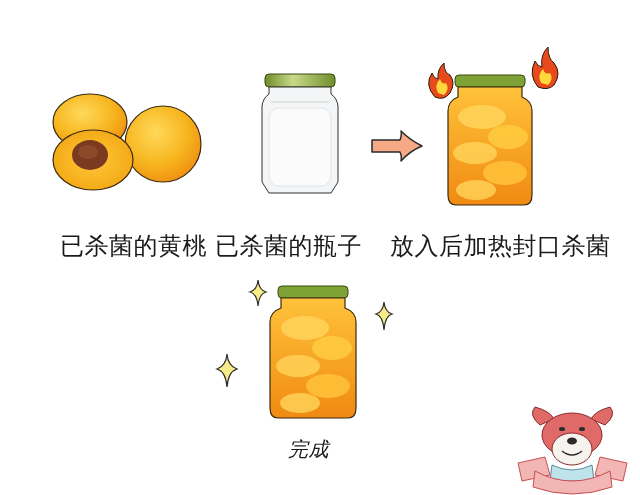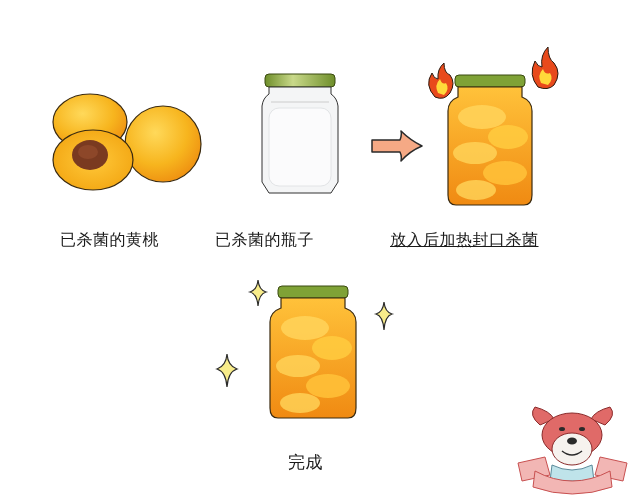--- a/index.html
+++ b/index.html
@@ -1,19 +1,19 @@
 <!DOCTYPE html>
 <html><head>
 <meta charset="utf-8">
 <style>
   html, body { margin: 0; padding: 0; background: #ffffff; }
   body { width: 640px; height: 495px; position: relative; overflow: hidden;
          font-family: "DejaVu Sans", "Liberation Sans", sans-serif; }
   .abs { position: absolute; }
-  .caption { position: absolute; font-size: 16px; color: #1a1a1a; white-space: nowrap; letter-spacing: 0.5px; }
+  .caption { position: absolute; font-size: 24px; color: #1a1a1a; white-space: nowrap; letter-spacing: 0.5px; }
   svg { display: block; }
 </style>
 </head>
 <body>
 
 <div class="abs" style="left:45px;top:92px;width:160px;height:100px;">
   <svg width="160" height="100" viewBox="0 0 160 100">
     <defs>
       <radialGradient id="pg" cx="40%" cy="35%" r="70%">
         <stop offset="0%" stop-color="#FFD95A"></stop>
@@ -83,21 +83,21 @@
       <ellipse cx="88" cy="92" rx="20" ry="12" fill="#FFCB40" opacity="0.85"></ellipse>
       <ellipse cx="55" cy="108" rx="22" ry="11" fill="#FFD45A" opacity="0.8"></ellipse>
       <ellipse cx="85" cy="128" rx="22" ry="12" fill="#FFC23A" opacity="0.85"></ellipse>
       <ellipse cx="56" cy="145" rx="20" ry="10" fill="#FFD45A" opacity="0.8"></ellipse>
     </g>
   </svg>
 </div>
 
 <div class="caption" style="left:60px;top:230px;">已杀菌的黄桃</div>
 <div class="caption" style="left:215px;top:230px;">已杀菌的瓶子</div>
-<div class="caption" style="left:390px;top:230px;text-decoration:underline;">放入后加热封口杀菌</div>
+<div class="caption" style="left:390px;top:230px;">放入后加热封口杀菌</div>
 
 <div class="abs" style="left:210px;top:272px;width:200px;height:150px;">
   <svg width="200" height="150" viewBox="0 0 200 150">
     <defs>
       <linearGradient id="fill2" x1="0" y1="0" x2="0" y2="1">
         <stop offset="0%" stop-color="#FFC23A"></stop>
         <stop offset="100%" stop-color="#F08A12"></stop>
       </linearGradient>
     </defs>
     <g>
@@ -114,21 +114,21 @@
       <path d="M71 26 L71 36 Q60 40 60 50 L60 136 Q60 146 68 146 L138 146 Q146 146 146 136 L146 50 Q146 40 135 36 L135 26 Z" fill="url(#fill2)" stroke="#3a2a10" stroke-width="1.2"></path>
       <ellipse cx="95" cy="56" rx="24" ry="12" fill="#FFD45A" opacity="0.85"></ellipse>
       <ellipse cx="122" cy="76" rx="20" ry="12" fill="#FFCB40" opacity="0.85"></ellipse>
       <ellipse cx="88" cy="94" rx="22" ry="11" fill="#FFD45A" opacity="0.8"></ellipse>
       <ellipse cx="118" cy="114" rx="22" ry="12" fill="#FFC23A" opacity="0.85"></ellipse>
       <ellipse cx="90" cy="131" rx="20" ry="10" fill="#FFD45A" opacity="0.8"></ellipse>
     </g>
   </svg>
 </div>
 
-<div class="caption" style="left:288px;top:451px;font-size:17px;">完成</div>
+<div class="caption" style="left:288px;top:436px;font-size:20px;font-style:italic;">完成</div>
 
 <div class="abs" style="left:510px;top:405px;width:125px;height:90px;">
   <svg width="125" height="90" viewBox="0 0 125 90">
     <path d="M8 58 L35 52 L40 70 L12 76 Z" fill="#F2B6B4" stroke="#C85050" stroke-width="1"></path>
     <path d="M117 58 L90 52 L85 70 L113 76 Z" fill="#F2B6B4" stroke="#C85050" stroke-width="1"></path>
     <path d="M30 20 Q18 10 25 2 Q40 6 44 14 Z" fill="#E06A68" stroke="#8a2a2a" stroke-width="1"></path>
     <path d="M95 20 Q107 10 100 2 Q85 6 81 14 Z" fill="#E06A68" stroke="#8a2a2a" stroke-width="1"></path>
     <ellipse cx="62" cy="30" rx="30" ry="22" fill="#E06A68" stroke="#8a2a2a" stroke-width="1"></ellipse>
     <ellipse cx="62" cy="44" rx="20" ry="16" fill="#F6F2EE" stroke="#8a2a2a" stroke-width="1"></ellipse>
     <ellipse cx="62" cy="36" rx="5" ry="3.5" fill="#2a2a2a"></ellipse>

